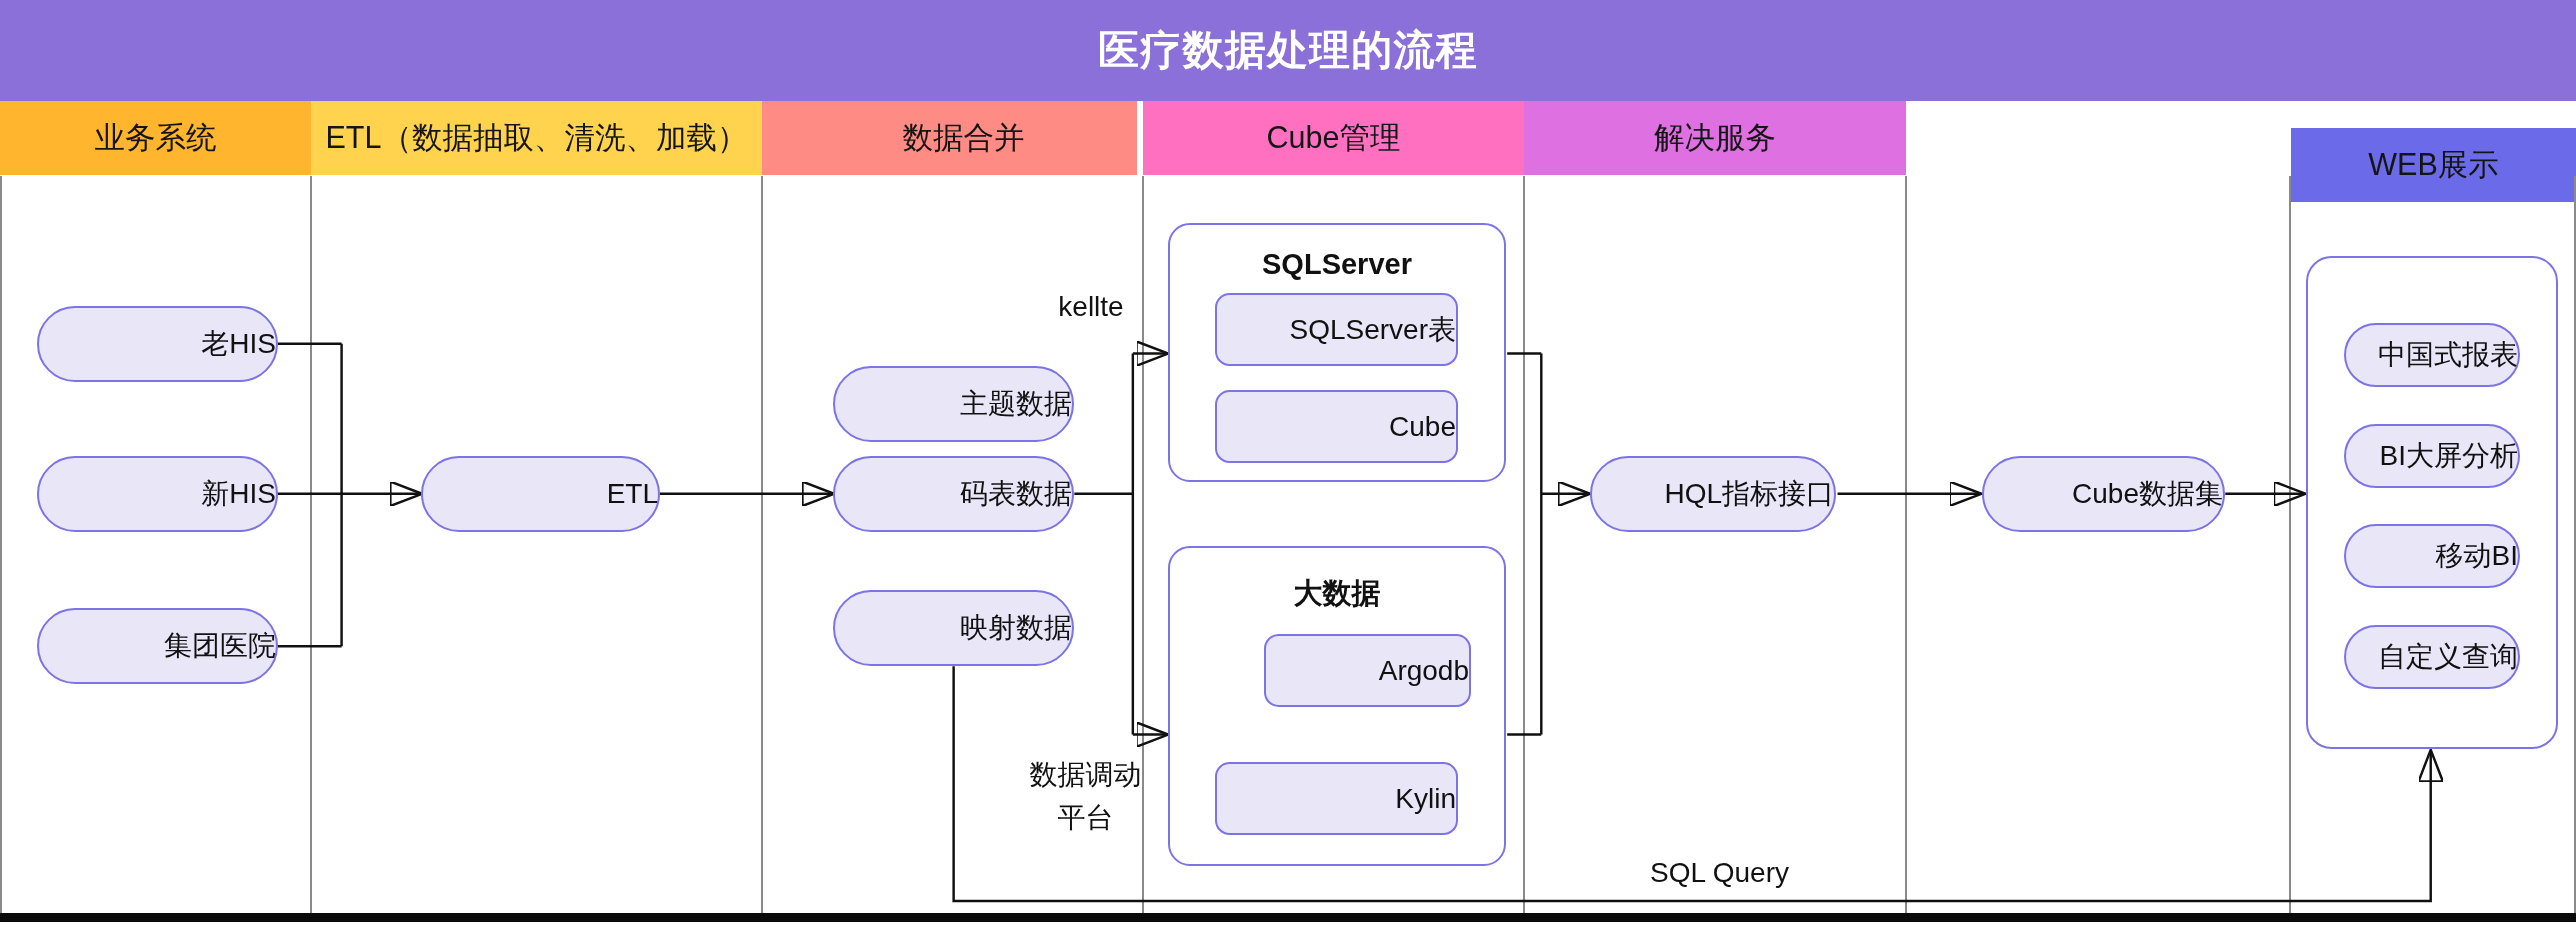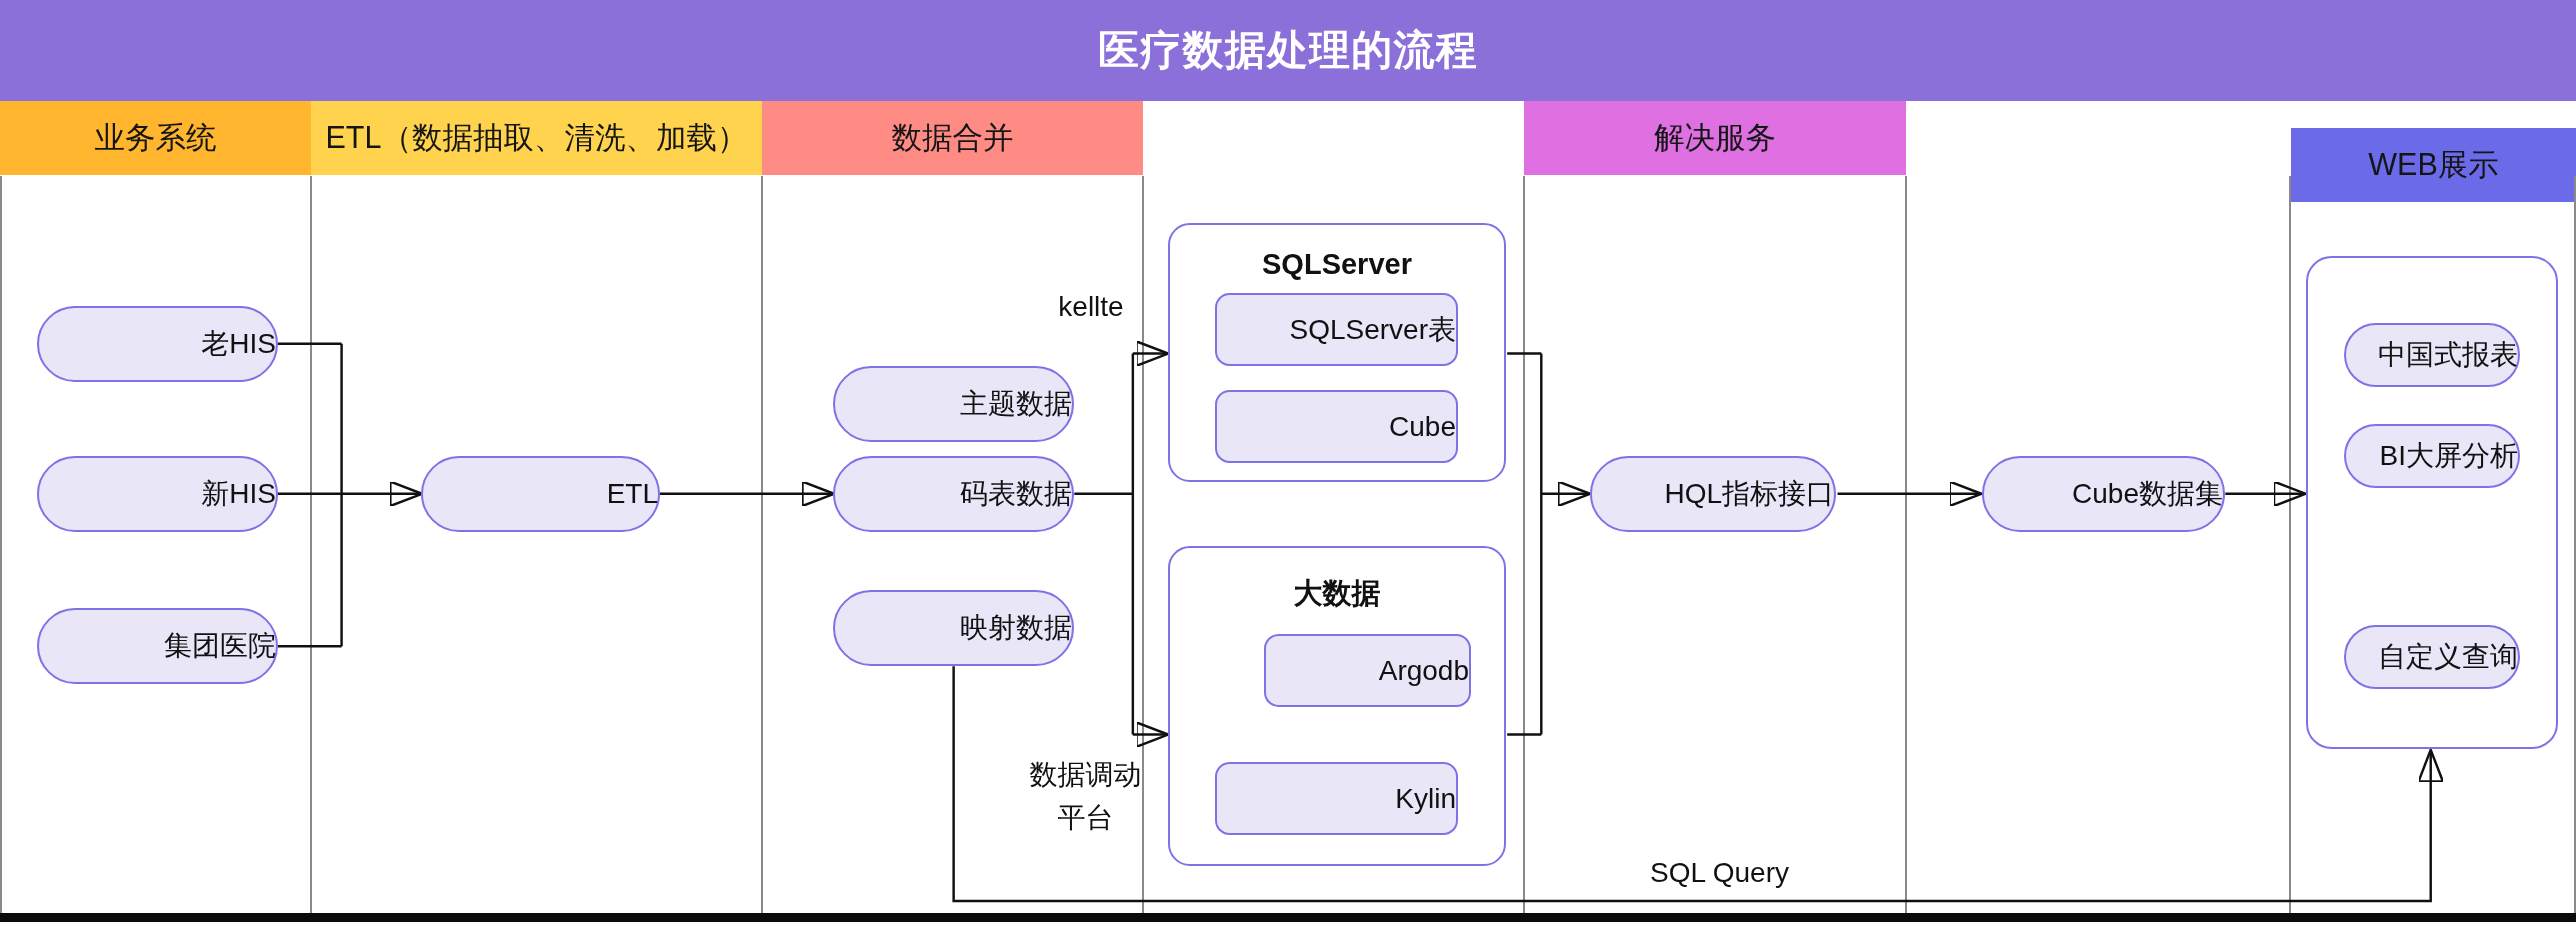--- a/index.html
+++ b/index.html
@@ -37,21 +37,22 @@
 </style>
 </head>
 <body>
 
 <div id="stage">
 
   <div class="title-band" style="background: rgb(139, 112, 217);">医疗数据处理的流程</div>
 
   <div class="lane-header" style="left: 0px; width: 311px; background: rgb(255, 181, 46);">业务系统</div>
   <div class="lane-header" style="left: 311px; width: 451px; background: rgb(255, 211, 78);">ETL（数据抽取、清洗、加载）</div>
-  <div class="lane-header" style="left: 762px; width: 381px; background: rgb(255, 139, 133);">数据合并</div>
+  <div class="lane-header" style="left: 762px; width: 347px; background: rgb(255, 139, 133); padding-left: 28px;">数据合并</div>
+  <div class="lane-header" style="left: 1143px; width: 381px; background: rgb(255, 112, 193);">Cube管理</div>
   <div class="lane-header" style="left: 1524px; width: 382px; background: rgb(222, 112, 225);">解决服务</div>
   <div class="lane-header" style="left: 2291px; width: 285px; background: rgb(107, 107, 233); margin-top: 27px;">WEB展示</div>
 
   <div class="vdiv" style="left:0"></div>
   <div class="vdiv" style="left:310px"></div>
   <div class="vdiv" style="left:761px"></div>
   <div class="vdiv" style="left:1142px"></div>
   <div class="vdiv" style="left:1523px"></div>
   <div class="vdiv" style="left:1905px"></div>
   <div class="vdiv" style="left:2289px"></div>
@@ -137,20 +138,23 @@
       <span>Cube数据集</span>
     </div>
 
   <div class="group" style="left:2306px;top:256px;width:252px;height:493px;border-radius:25.6px"></div>
   <div class="pill" style="left:2344px;top:323px;width:176px;height:64px">
       <span>中国式报表</span>
     </div>
   <div class="pill" style="left:2344px;top:424px;width:176px;height:64px">
       <span>BI大屏分析</span>
     </div>
+  <div class="pill" style="left:2344px;top:524px;width:176px;height:64px">
+      <span>移动BI</span>
+    </div>
   <div class="pill" style="left:2344px;top:625px;width:176px;height:64px">
       <span>自定义查询</span>
     </div>
 
   <div class="edge-label" style="left:1024px;top:291px;width:134px">kellte</div>
   <div class="edge-label" style="left:1006px;top:753px;width:159px;line-height:43px">
     <div>数据调动</div>
     <div>平台</div>
   </div>
   <div class="edge-label" style="left:1616px;top:857px;width:207px">SQL Query</div>

